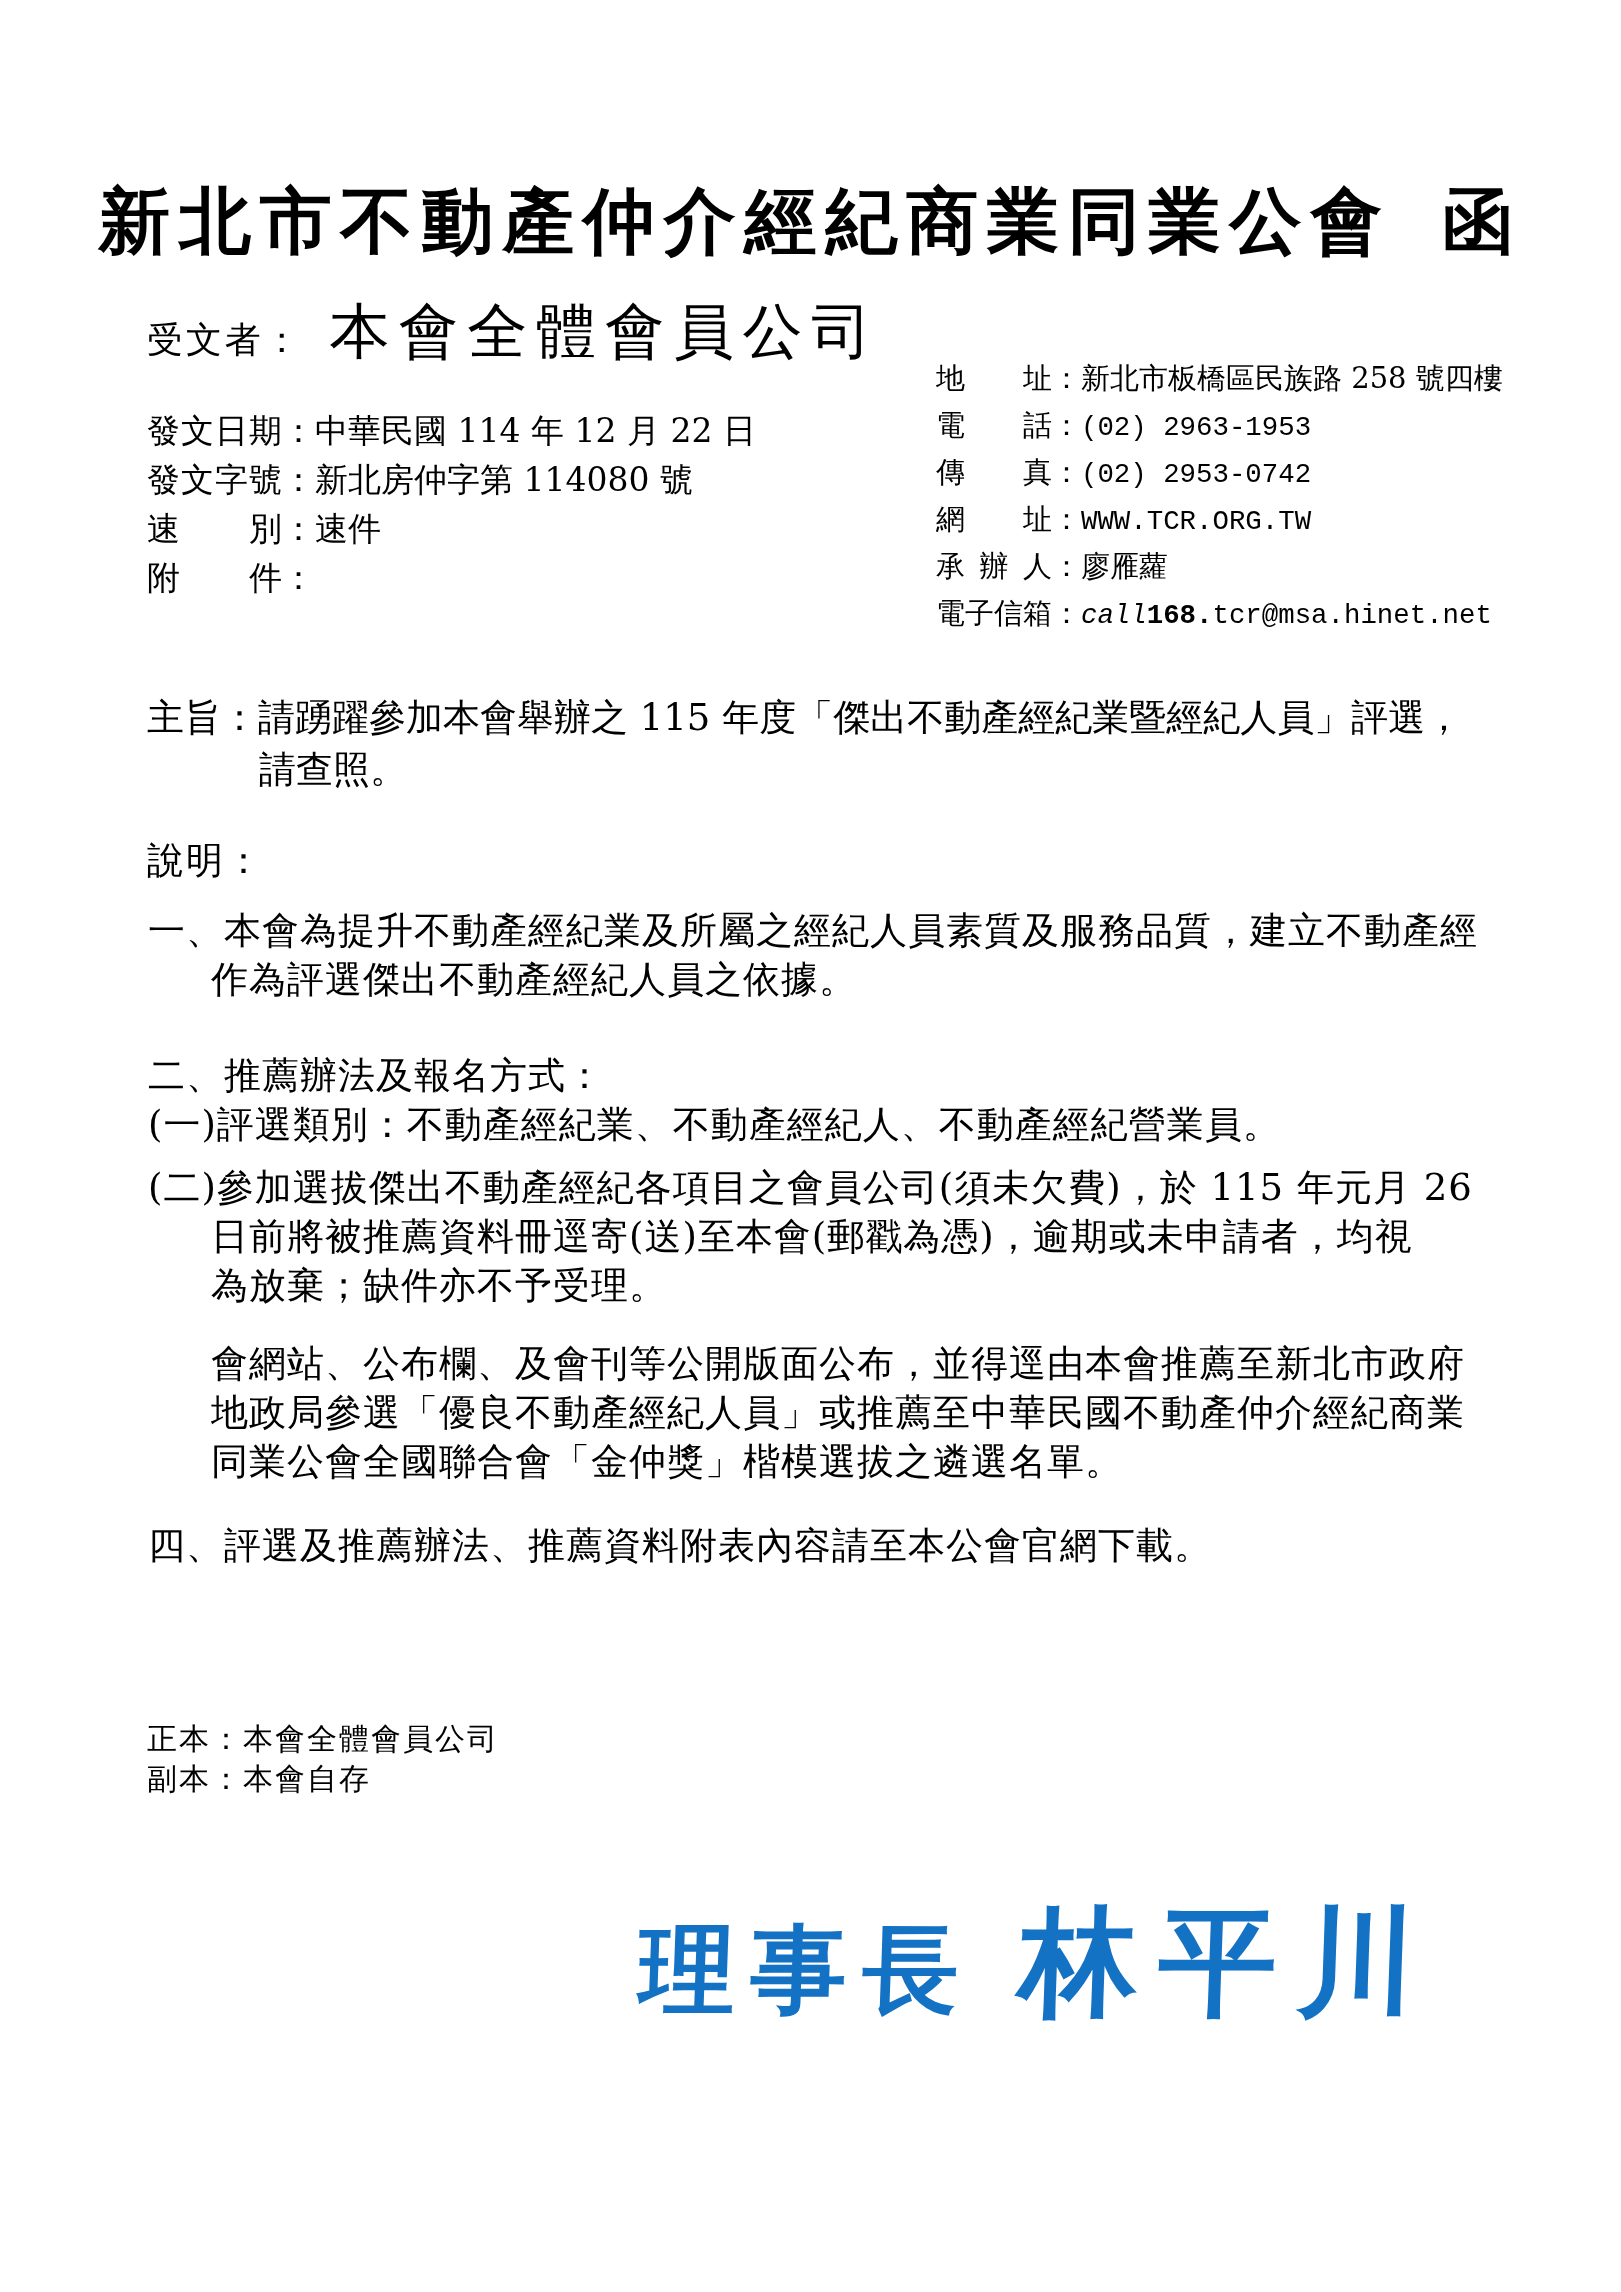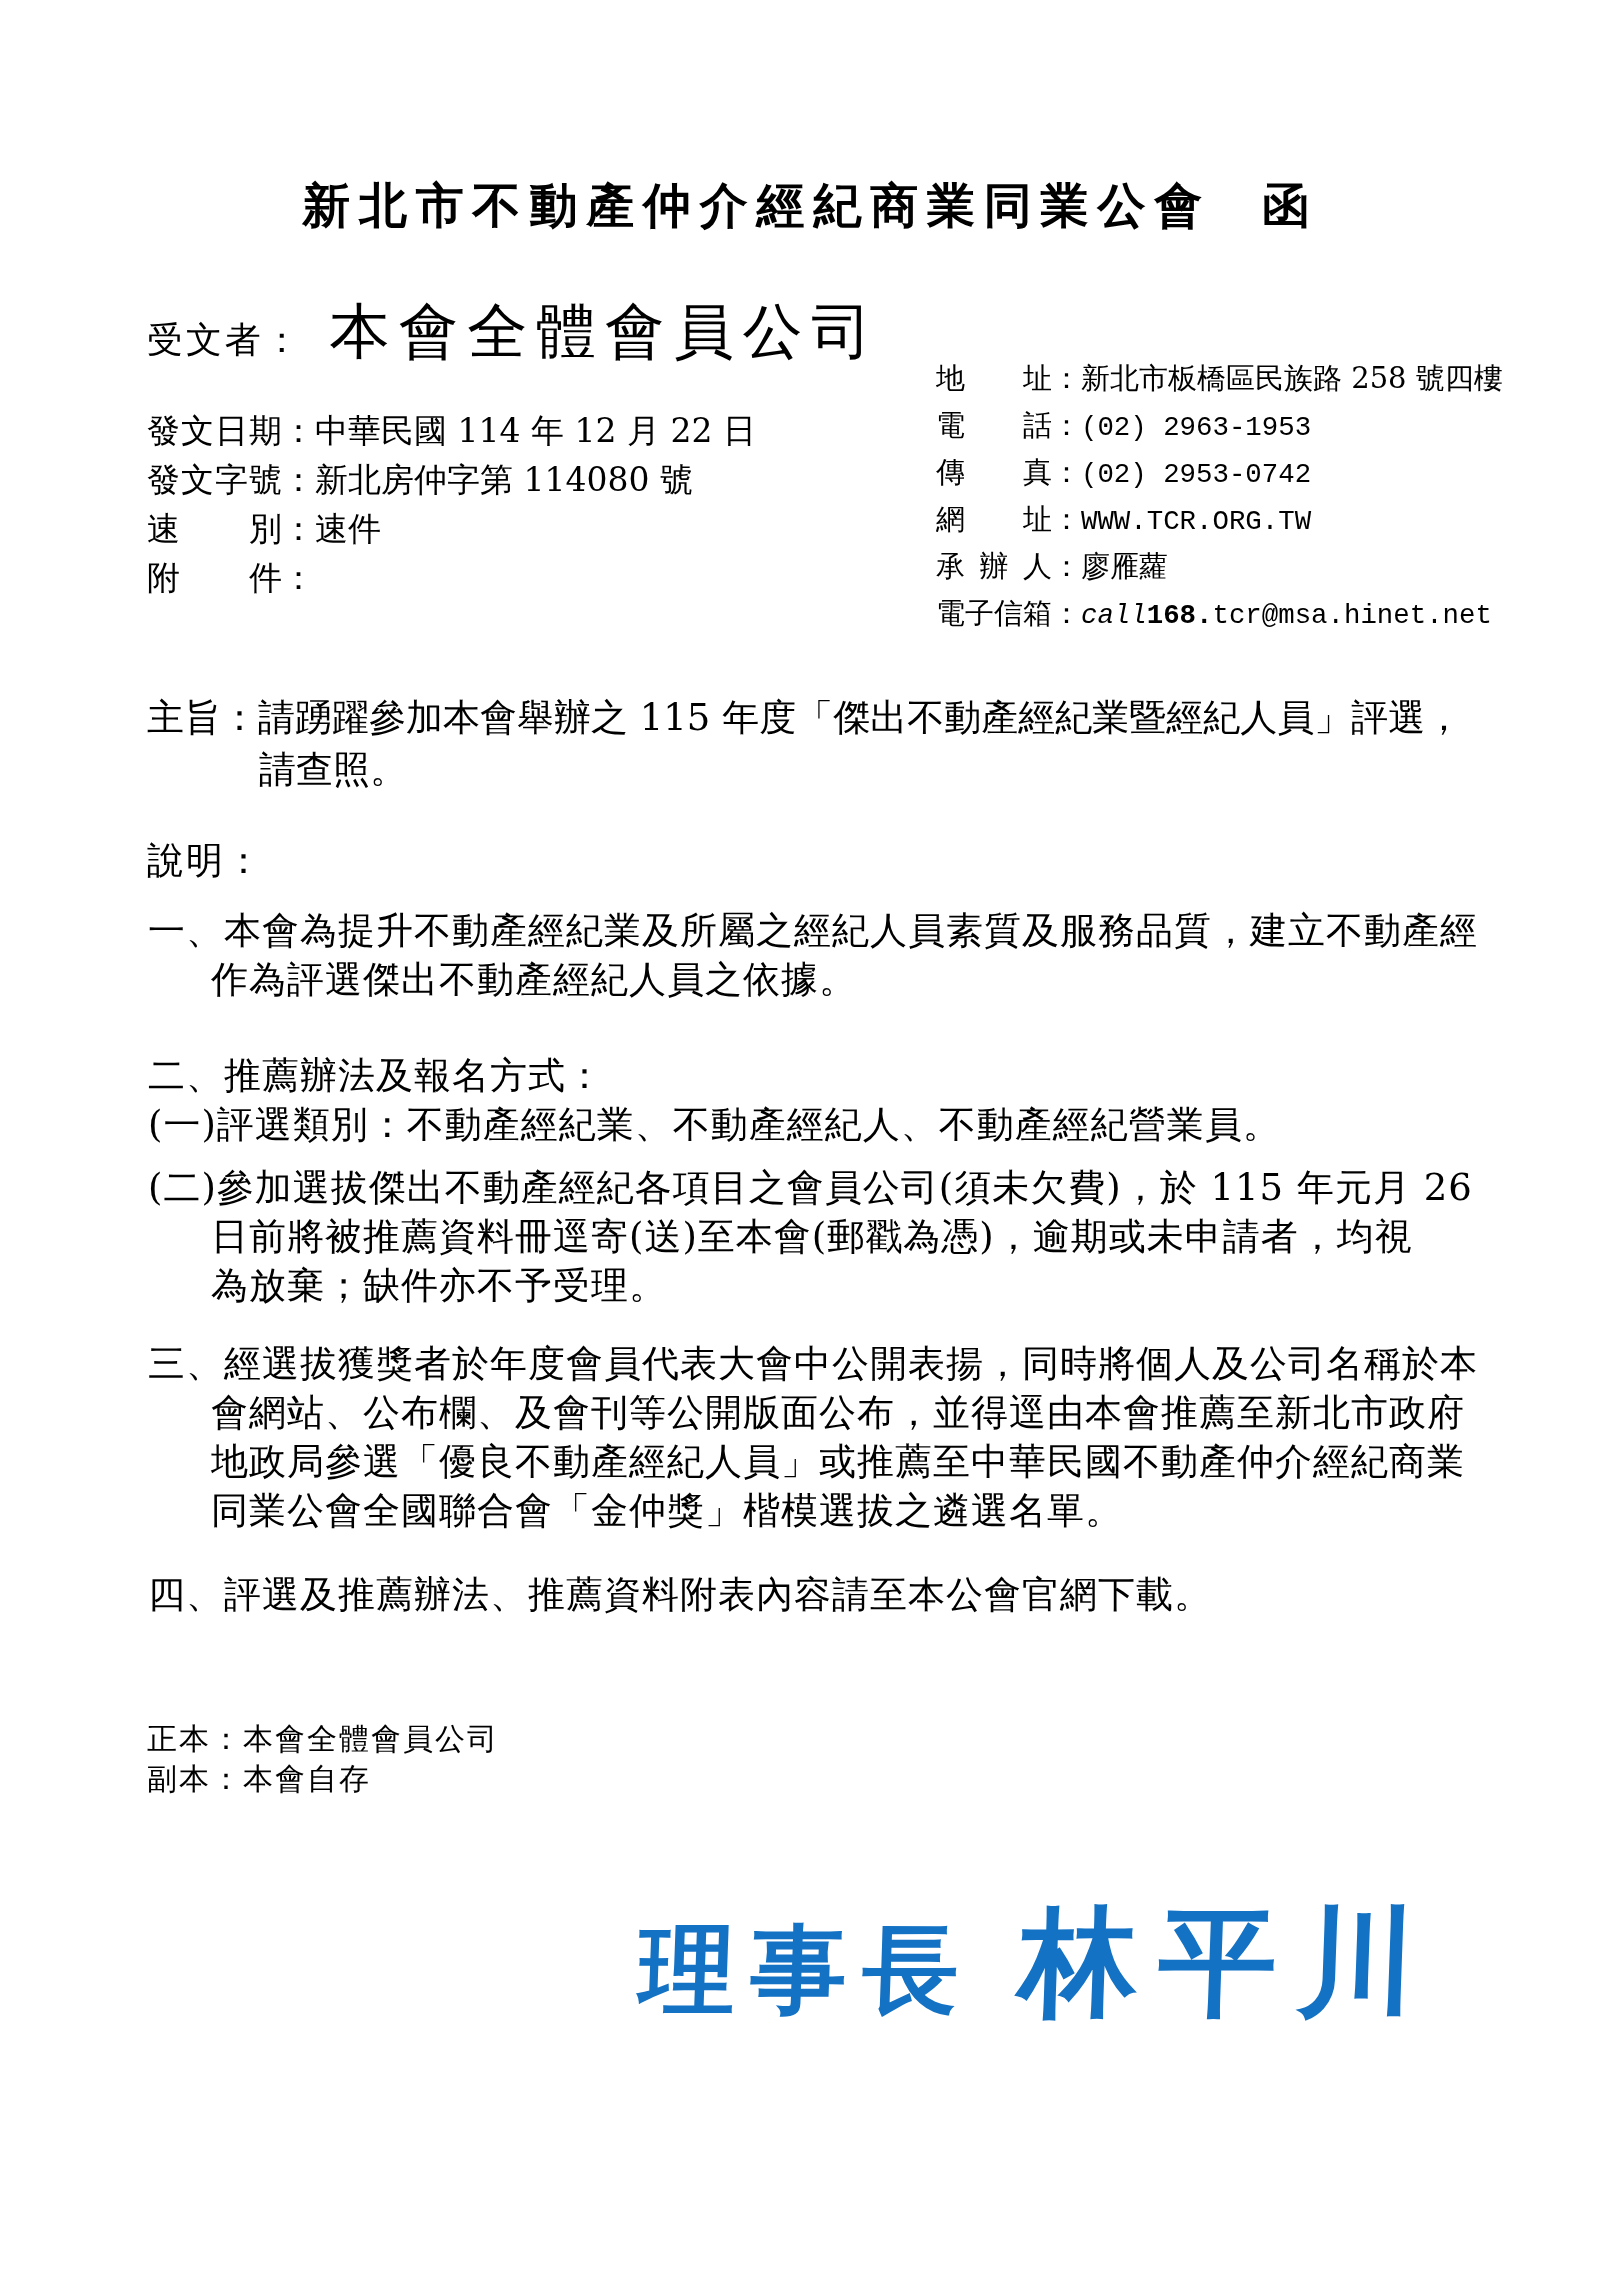--- a/index.html
+++ b/index.html
@@ -4,21 +4,21 @@
 <style>
   html,body{margin:0;padding:0;background:#fff;}
   .page{
     position:relative;width:1621px;height:2293px;background:#ffffff;
     color:#000;font-family:"DejaVu Serif","Liberation Serif",serif;
     overflow:hidden;
   }
   
   .letter-title{
     position:absolute;top:174px;left:0;width:100%;text-align:center;
-    font-size:48px;font-weight:700;letter-spacing:8.8px;white-space:nowrap;
+    font-size:72px;font-weight:700;letter-spacing:8.8px;white-space:nowrap;
   }
   .doc-type{margin-left:51px;}
   
   .recipient{position:absolute;top:292px;left:147px;white-space:nowrap;}
   .recipient-label{font-size:36px;letter-spacing:2.9px;}
   .recipient-value{font-size:60px;font-weight:400;letter-spacing:8.8px;margin-left:27px;}
   
   .meta-left{position:absolute;top:406px;left:147px;font-size:33px;}
   .meta-left .row{line-height:49px;height:49px;white-space:nowrap;}
   .meta-left .lbl{display:inline-block;width:135px;text-align:justify;text-align-last:justify;}
@@ -117,21 +117,20 @@
     </div>
     <div class="item">
       <div class="ln">(一)評選類別：不動產經紀業、不動產經紀人、不動產經紀營業員。</div>
     </div>
     <div class="item m4">
       <div class="ln">(二)參加選拔傑出不動產經紀各項目之會員公司(須未欠費)，於 115 年元月 26</div>
       <div class="ln cont">日前將被推薦資料冊逕寄(送)至本會(郵戳為憑)，逾期或未申請者，均視</div>
       <div class="ln cont">為放棄；缺件亦不予受理。</div>
     </div>
     <div class="item m5">
-      <div class="ln">三、經選拔獲獎者於年度會員代表大會中公開表揚，同時將個人及公司名稱於本</div>
       <div class="ln cont">會網站、公布欄、及會刊等公開版面公布，並得逕由本會推薦至新北市政府</div>
       <div class="ln cont">地政局參選「優良不動產經紀人員」或推薦至中華民國不動產仲介經紀商業</div>
       <div class="ln cont">同業公會全國聯合會「金仲獎」楷模選拔之遴選名單。</div>
     </div>
     <div class="item">
       <div class="ln">四、評選及推薦辦法、推薦資料附表內容請至本公會官網下載。</div>
     </div>
   </div>
 
   <div class="copies">

